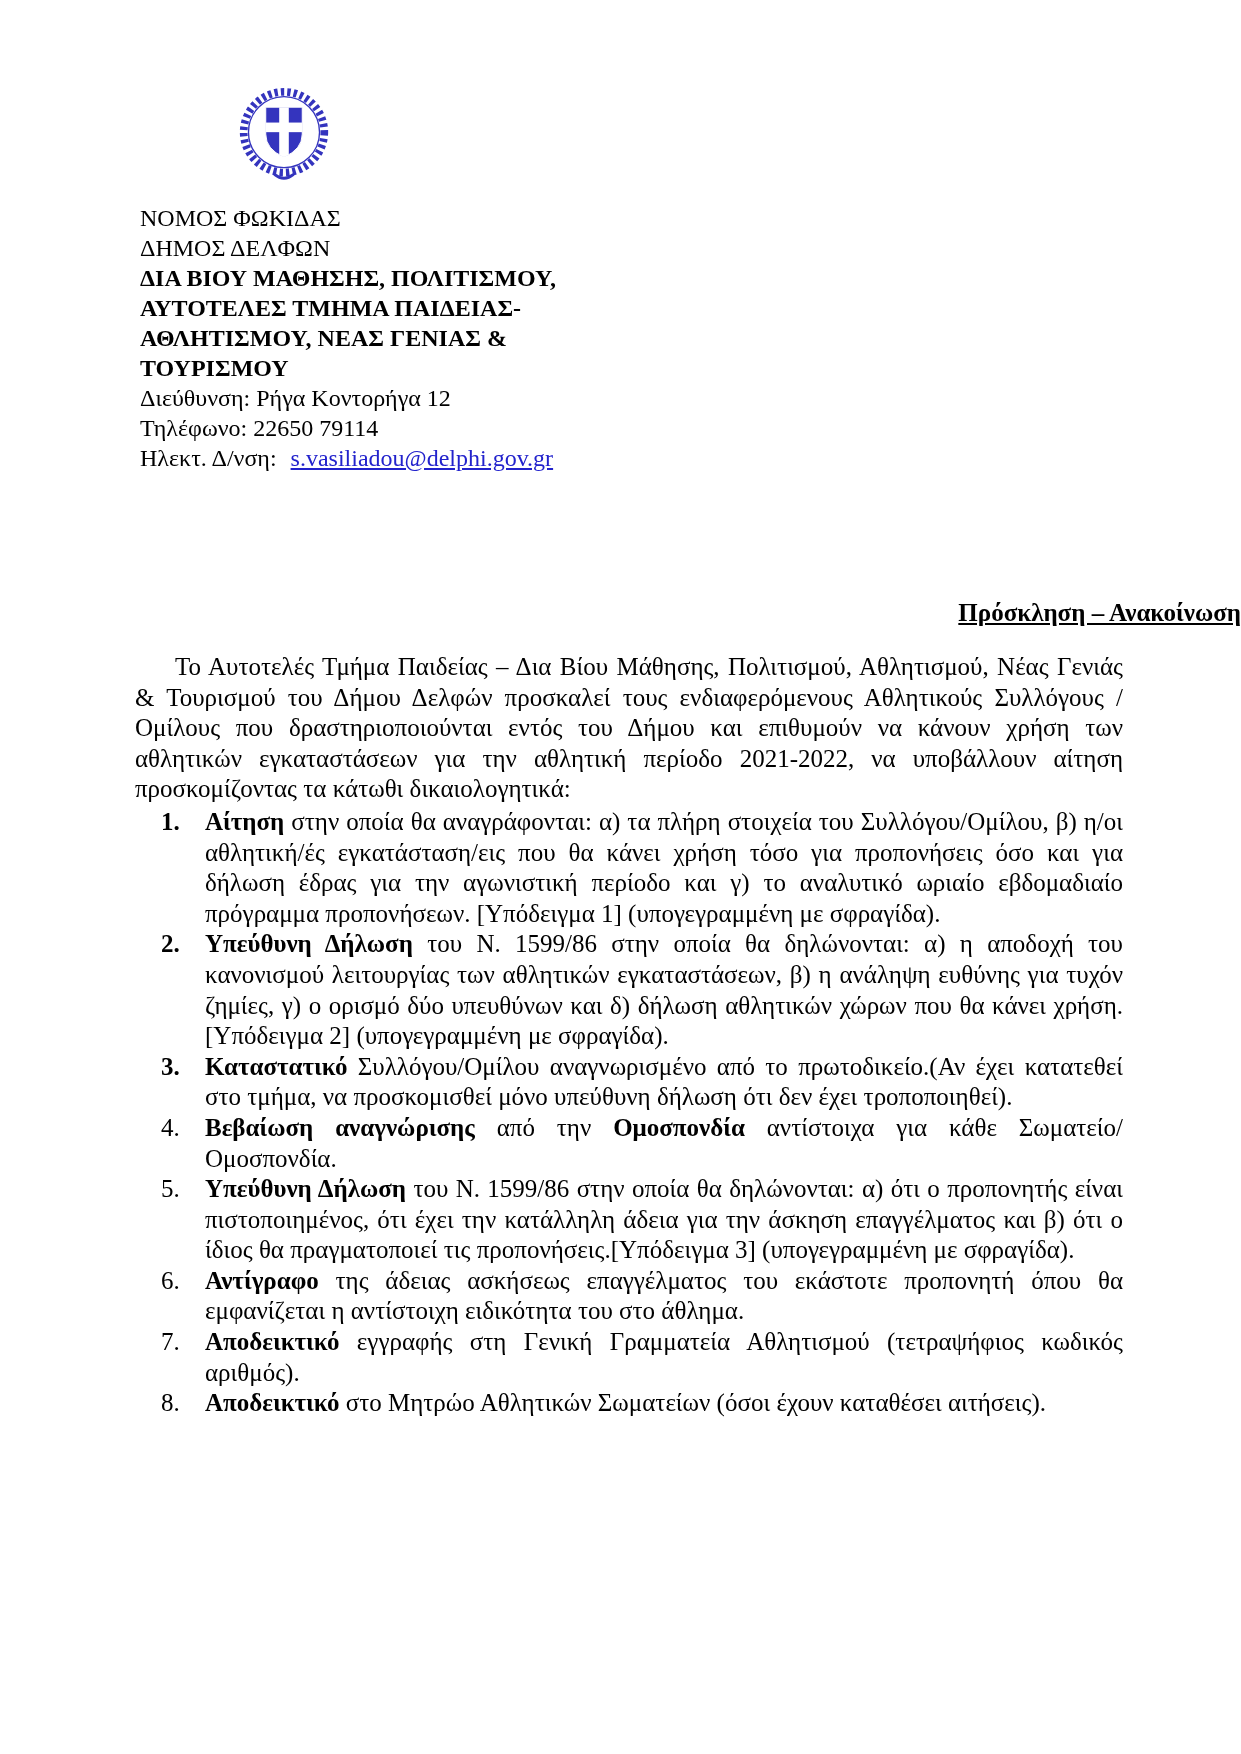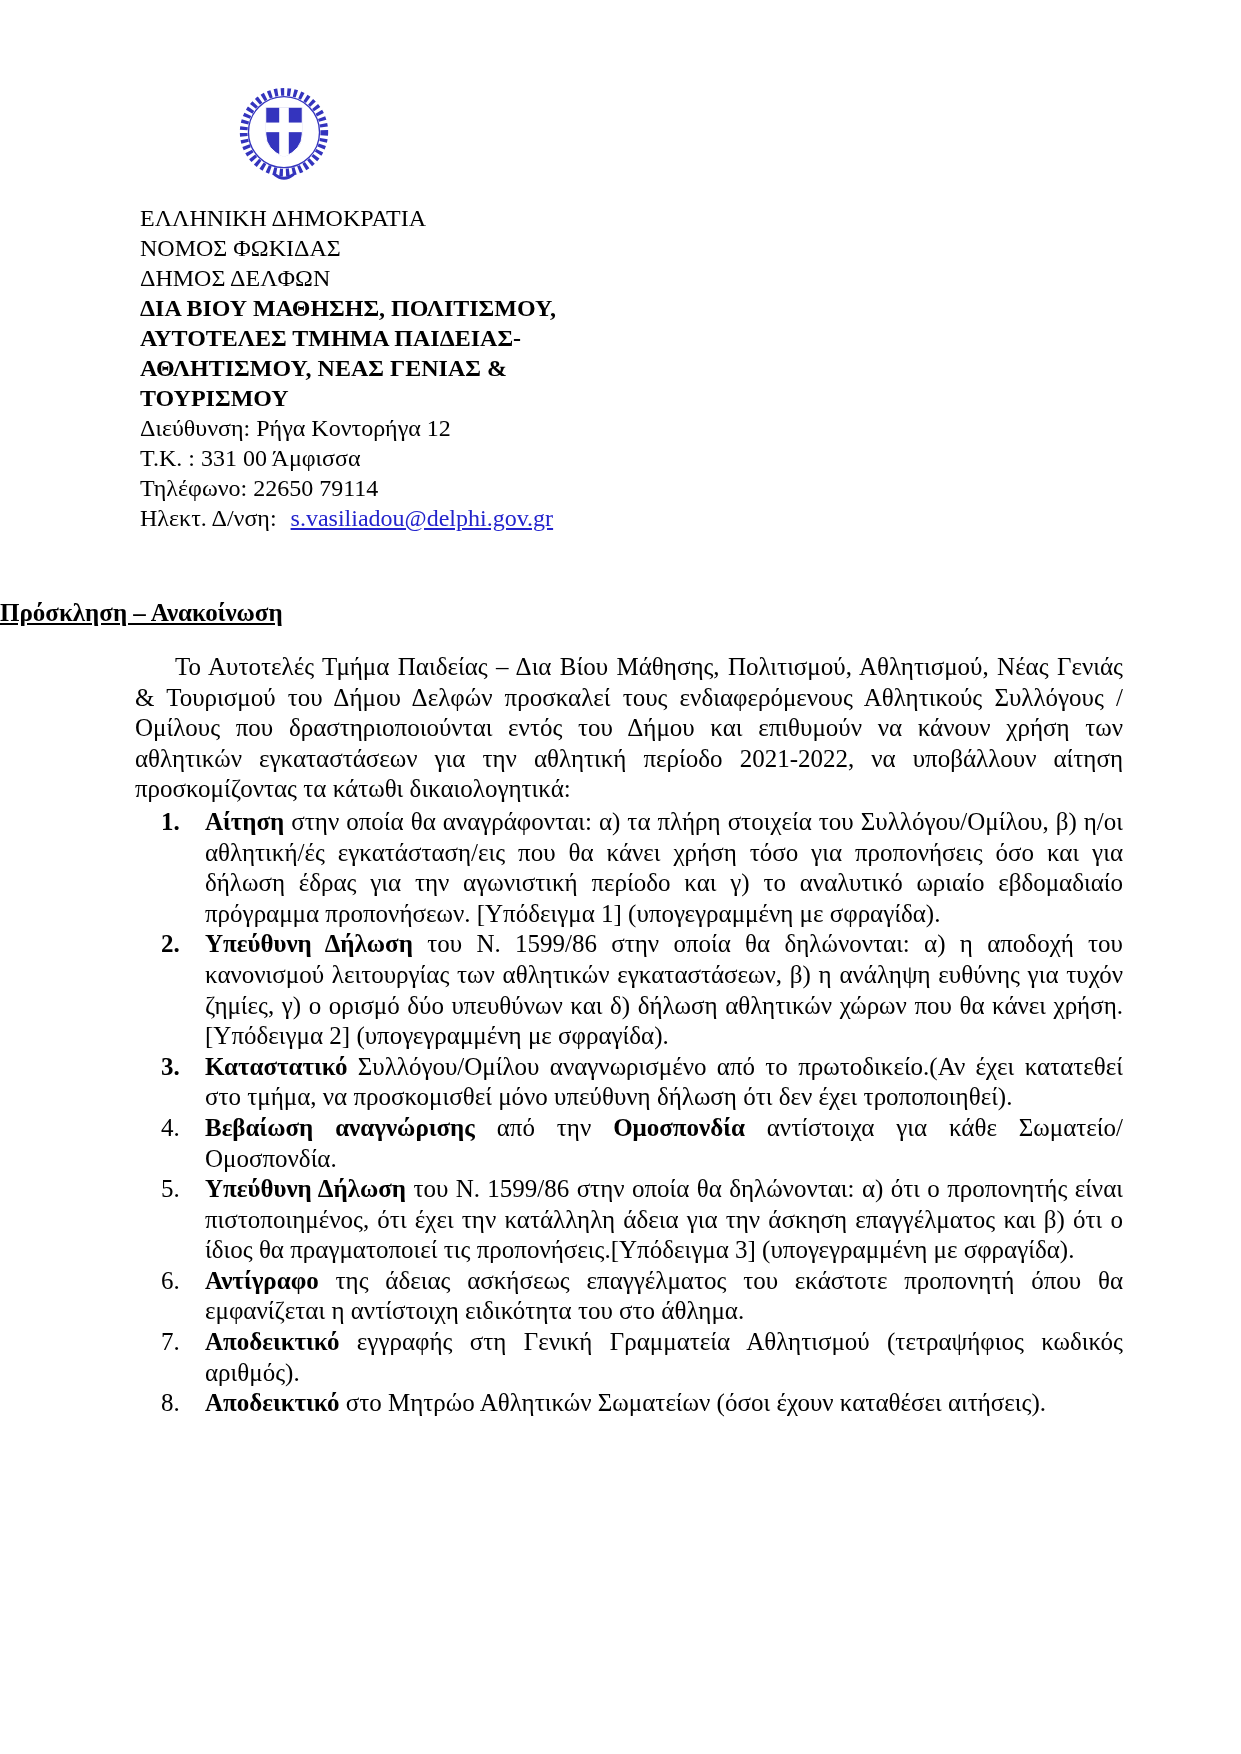--- a/index.html
+++ b/index.html
@@ -9,21 +9,21 @@
     margin:0 auto;
     background:#ffffff;
     color:#000;
     font-family:"Liberation Serif","DejaVu Serif",serif;
     overflow:hidden;
   }
   .b{font-weight:bold;}
   .emblem{position:absolute;left:236px;top:82px;}
   .hleft{position:absolute;left:140px;top:203px;font-size:24px;line-height:30px;white-space:nowrap;}
   .hright{position:absolute;left:860px;top:266px;font-size:24px;line-height:32px;font-weight:bold;white-space:nowrap;}
-  .doc-title{position:absolute;left:0;top:599px;width:100%;text-align:left;font-size:25px;font-weight:bold;}
+  .doc-title{position:absolute;left:0;top:599px;width:100%;text-align:right;font-size:25px;font-weight:bold;}
   .doc-title span{text-decoration:underline;}
   .body-text{position:absolute;left:135px;top:652px;width:988px;font-size:25px;line-height:30.6px;text-align:justify;}
   .intro{text-indent:40px;margin:0 0 2px 0;}
   .li{position:relative;padding-left:70px;}
   .li .num{position:absolute;left:26px;top:0;}
   .closing{text-indent:28px;text-align-last:justify;margin-top:2px;}
   a.email{color:var(--link,#2222cc);text-decoration:underline;cursor:pointer;}
   .hleft a.email{margin-left:14px;}
 </style>
 </head>
@@ -44,29 +44,27 @@
       <path d="M31 26 h38 v28 q0 16 -19 24 q-19 -8 -19 -24 z" fill="var(--emblem,#3434be)"></path>
       <g clip-path="url(#shieldClip)">
         <rect x="45" y="24" width="10" height="58" fill="#ffffff"></rect>
         <rect x="29" y="42" width="42" height="10" fill="#ffffff"></rect>
       </g>
       <path d="M31 26 h38 v28 q0 16 -19 24 q-19 -8 -19 -24 z" fill="none" stroke="#ffffff" stroke-width="1"></path>
     </svg>
   </div>
 
   <div class="hleft">
-    <div>ΕΛΛΗΝΙΚΗ ΔΗΜΟΚΡΑΤΙΑ</div>
     <div>ΝΟΜΟΣ ΦΩΚΙΔΑΣ</div>
     <div>ΔΗΜΟΣ ΔΕΛΦΩΝ</div>
     <div class="b">ΔΙΑ ΒΙΟΥ ΜΑΘΗΣΗΣ, ΠΟΛΙΤΙΣΜΟΥ,</div>
     <div class="b">ΑΥΤΟΤΕΛΕΣ ΤΜΗΜΑ ΠΑΙΔΕΙΑΣ-</div>
     <div class="b">ΑΘΛΗΤΙΣΜΟΥ, ΝΕΑΣ ΓΕΝΙΑΣ  &amp;</div>
     <div class="b">ΤΟΥΡΙΣΜΟΥ</div>
     <div>Διεύθυνση: Ρήγα Κοντορήγα 12</div>
-    <div>Τ.Κ. : 331 00 Άμφισσα</div>
     <div>Τηλέφωνο: 22650 79114</div>
     <div>
       <span>Ηλεκτ. Δ/νση:</span><a class="email" href="#">s.vasiliadou@delphi.gov.gr</a>
     </div>
   </div>
 
 
   <div class="doc-title">
     <span>Πρόσκληση – Ανακοίνωση</span>
   </div>

